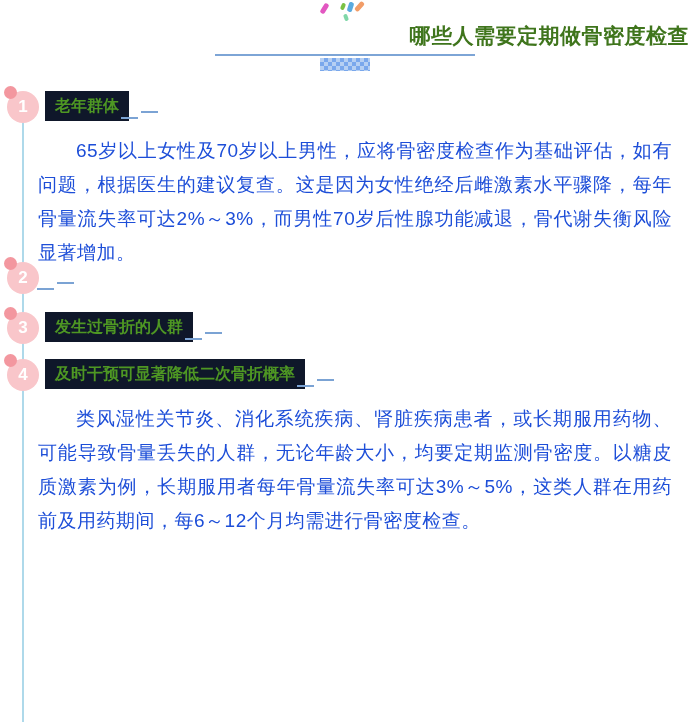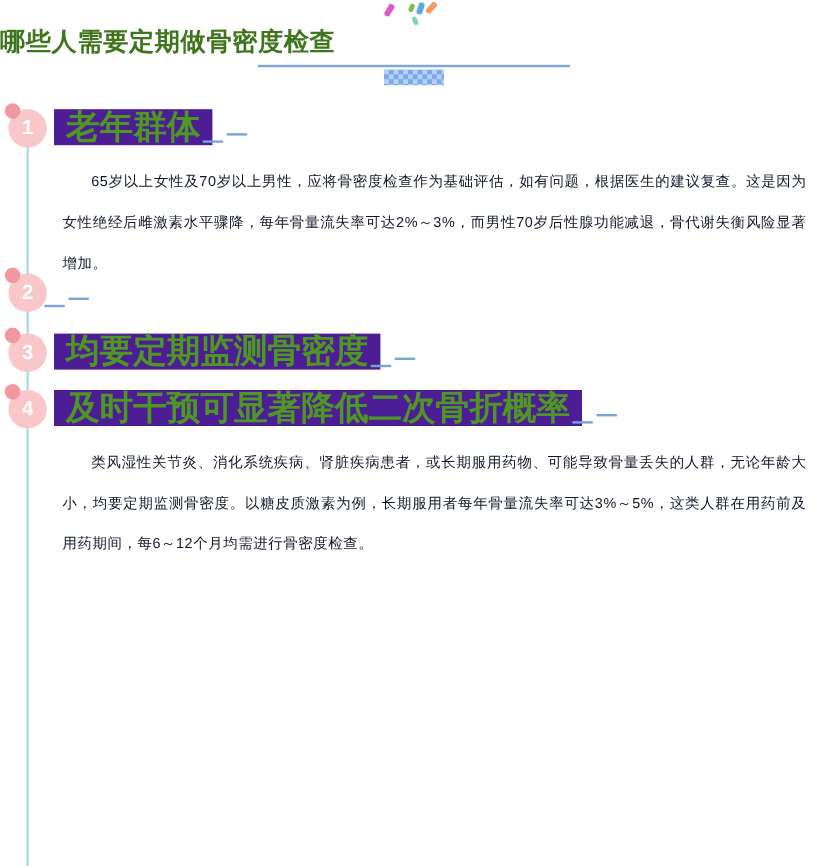--- a/index.html
+++ b/index.html
@@ -1,21 +1,21 @@
 <!DOCTYPE html>
 <html><head>
 <meta charset="utf-8">
 <style>
   html,body{margin:0;padding:0;}
   body{
     width:689px;height:722px;background:#ffffff;position:relative;overflow:hidden;
     font-family:"Liberation Sans","DejaVu Sans",sans-serif;
   }
   
-  .header{position:relative;padding-top:22px;text-align:left;}
+  .header{position:relative;padding-top:22px;text-align:right;}
   .title{
     margin:0;font-size:21px;line-height:28px;font-weight:bold;color:#3f751c;
     letter-spacing:.5px;
   }
   .title-underline{width:260px;height:2px;background:#7da5d6;margin:4px auto 0;}
   .checker{
     width:50px;height:13px;margin:2px auto 0;
     background:conic-gradient(#7aa8ec 0 25%,#b6d0f3 0 50%,#7aa8ec 0 75%,#b6d0f3 0);
     background-size:8px 8px;
   }
@@ -37,29 +37,29 @@
   .sh-3{margin-top:20px;}
   .sh-4{margin-top:17px;}
   .num-badge{
     position:absolute;left:-38px;bottom:-2px;width:32px;height:32px;border-radius:50%;
     background:#f9c6ca;color:#ffffff;font-weight:bold;font-size:17px;
     text-align:center;line-height:32px;z-index:2;
   }
   .bubble{position:absolute;left:-3px;top:-5px;width:13px;height:13px;border-radius:50%;background:#f3979f;}
   .num{position:relative;}
   .heading{
-    display:inline-block;background:#4c1d95;color:#4e9723;font-weight:bold;
-    font-size:28px;line-height:21px;padding:4px 10px 5px;white-space:nowrap;
+    display:inline-block;background:#0f172a;color:#4e9723;font-weight:bold;
+    font-size:16px;line-height:21px;padding:4px 10px 5px;white-space:nowrap;
   }
   .dash{display:inline-block;width:17px;height:2px;background:#7ba3d4;}
   .dash1{margin-left:-8px;margin-bottom:2px;}
   .dash2{margin-left:3px;margin-bottom:8px;}
   
   .body-text{
-    margin:13px 17px 0 52px;font-size:12px;line-height:34px;color:#0f172a;
+    margin:13px 17px 0 38px;font-size:19px;line-height:34px;color:#1d4ed8;
     text-align:justify;text-indent:2em;letter-spacing:.5px;
   }
 </style>
 </head>
 <body>
 
 <div class="confetti">
   <span class="cf-pink"></span>
   <span class="cf-green"></span>
   <span class="cf-blue"></span>
@@ -98,21 +98,21 @@
     <span class="dash dash2"></span>
   </div>
 </div>
 
 <div class="section">
   <div class="section-head sh-3">
     <div class="num-badge">
       <span class="bubble"></span>
       <span class="num">3</span>
     </div>
-    <span class="heading">均要定期监测骨密度</span>
+    <span class="heading">发生过骨折的人群</span>
     <span class="dash dash1"></span>
     <span class="dash dash2"></span>
   </div>
 </div>
 
 <div class="section">
   <div class="section-head sh-4">
     <div class="num-badge">
       <span class="bubble"></span>
       <span class="num">4</span>

